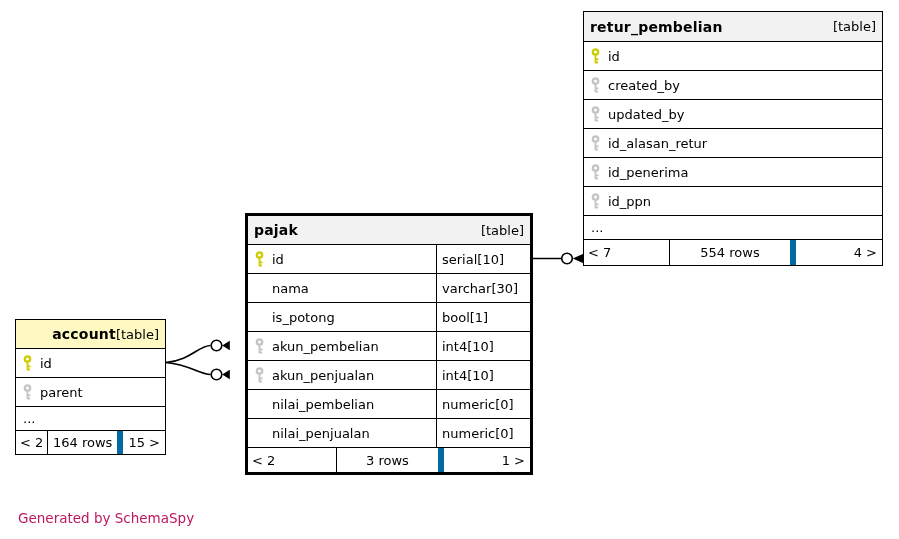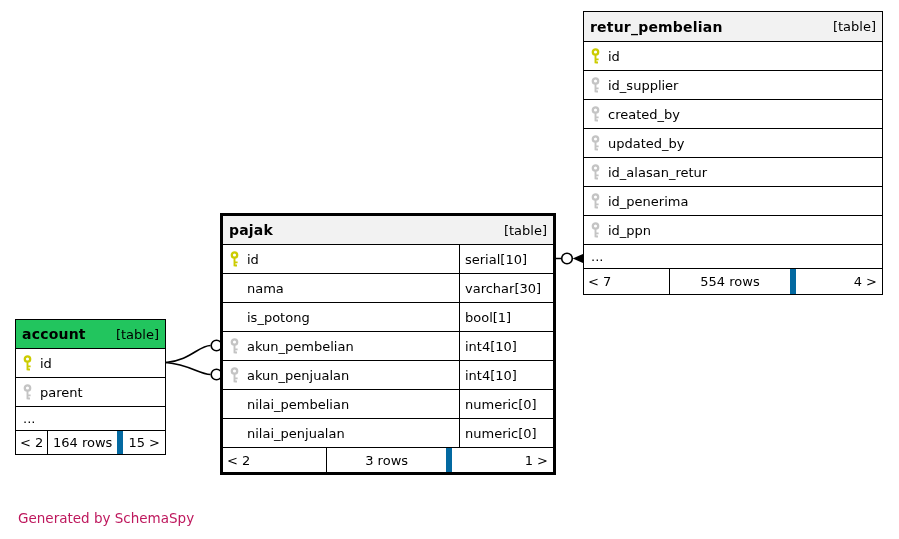--- a/index.html
+++ b/index.html
@@ -90,21 +90,21 @@
 
   .f-pajak .f-left  { width: 31.5%; }
   .f-pajak .f-center{ width: 38%;   }
   .f-pajak .f-right { width: 30.5%; }
 
   .f-retur .f-left  { width: 29%; }
   .f-retur .f-center{ width: 42%; }
   .f-retur .f-right { width: 29%; }
 
   #tbl-account { left: 15px;  top: 319px; width: 151px; }
-  #tbl-pajak   { left: 220px; top: 213px; width: 336px; }
+  #tbl-pajak   { left: 245px; top: 213px; width: 288px; }
   #tbl-retur   { left: 583px; top: 11px;  width: 300px; }
 
   .caption {
     position: absolute;
     left: 18px;
     top: 510px;
     font-size: 13.5px;
     color: #be185d;
   }
 </style>
@@ -125,21 +125,21 @@
       <circle cx="567" cy="258.5" r="5.3"></circle>
     </g>
     <g fill="#000000" stroke="none">
       <polygon points="222.2,345.5 229.8,340.7 229.8,350.3"></polygon>
       <polygon points="222.2,374.5 229.8,369.7 229.8,379.3"></polygon>
       <polygon points="572.7,258.5 583.5,253.7 583.5,263.3"></polygon>
     </g>
   </svg>
 
   <div class="db-table" id="tbl-account">
-    <div class="t-header" style="background: #22c55e;">
+    <div class="t-header" style="background: #fef9c3; justify-content: flex-end;">
       <span class="t-name">account</span>
       <span class="t-tag">[table]</span>
     </div>
     <div class="t-rows">
         <div class="t-row">
           <div class="name-cell">
             <span class="key-slot">
               <svg width="9" height="16" viewBox="0 0 9 16" aria-hidden="true">
                 <circle cx="4.5" cy="4" r="2.7" fill="none" stroke="#cccc00" stroke-width="2.3"></circle>
                 <path d="M4.5 6.7 V15.2 M4.5 11.4 H7.6 M4.5 14.5 H7" fill="none" stroke="#cccc00" stroke-width="1.9"></path>
@@ -264,31 +264,20 @@
           </div>
         </div>
         <div class="t-row">
           <div class="name-cell">
             <span class="key-slot">
               <svg width="9" height="16" viewBox="0 0 9 16" aria-hidden="true">
                 <circle cx="4.5" cy="4" r="2.7" fill="none" stroke="#c4c4c4" stroke-width="2.3"></circle>
                 <path d="M4.5 6.7 V15.2 M4.5 11.4 H7.6 M4.5 14.5 H7" fill="none" stroke="#c4c4c4" stroke-width="1.9"></path>
               </svg>
             </span>
-            <span class="col-label">id_supplier</span>
-          </div>
-        </div>
-        <div class="t-row">
-          <div class="name-cell">
-            <span class="key-slot">
-              <svg width="9" height="16" viewBox="0 0 9 16" aria-hidden="true">
-                <circle cx="4.5" cy="4" r="2.7" fill="none" stroke="#c4c4c4" stroke-width="2.3"></circle>
-                <path d="M4.5 6.7 V15.2 M4.5 11.4 H7.6 M4.5 14.5 H7" fill="none" stroke="#c4c4c4" stroke-width="1.9"></path>
-              </svg>
-            </span>
             <span class="col-label">created_by</span>
           </div>
         </div>
         <div class="t-row">
           <div class="name-cell">
             <span class="key-slot">
               <svg width="9" height="16" viewBox="0 0 9 16" aria-hidden="true">
                 <circle cx="4.5" cy="4" r="2.7" fill="none" stroke="#c4c4c4" stroke-width="2.3"></circle>
                 <path d="M4.5 6.7 V15.2 M4.5 11.4 H7.6 M4.5 14.5 H7" fill="none" stroke="#c4c4c4" stroke-width="1.9"></path>
               </svg>

